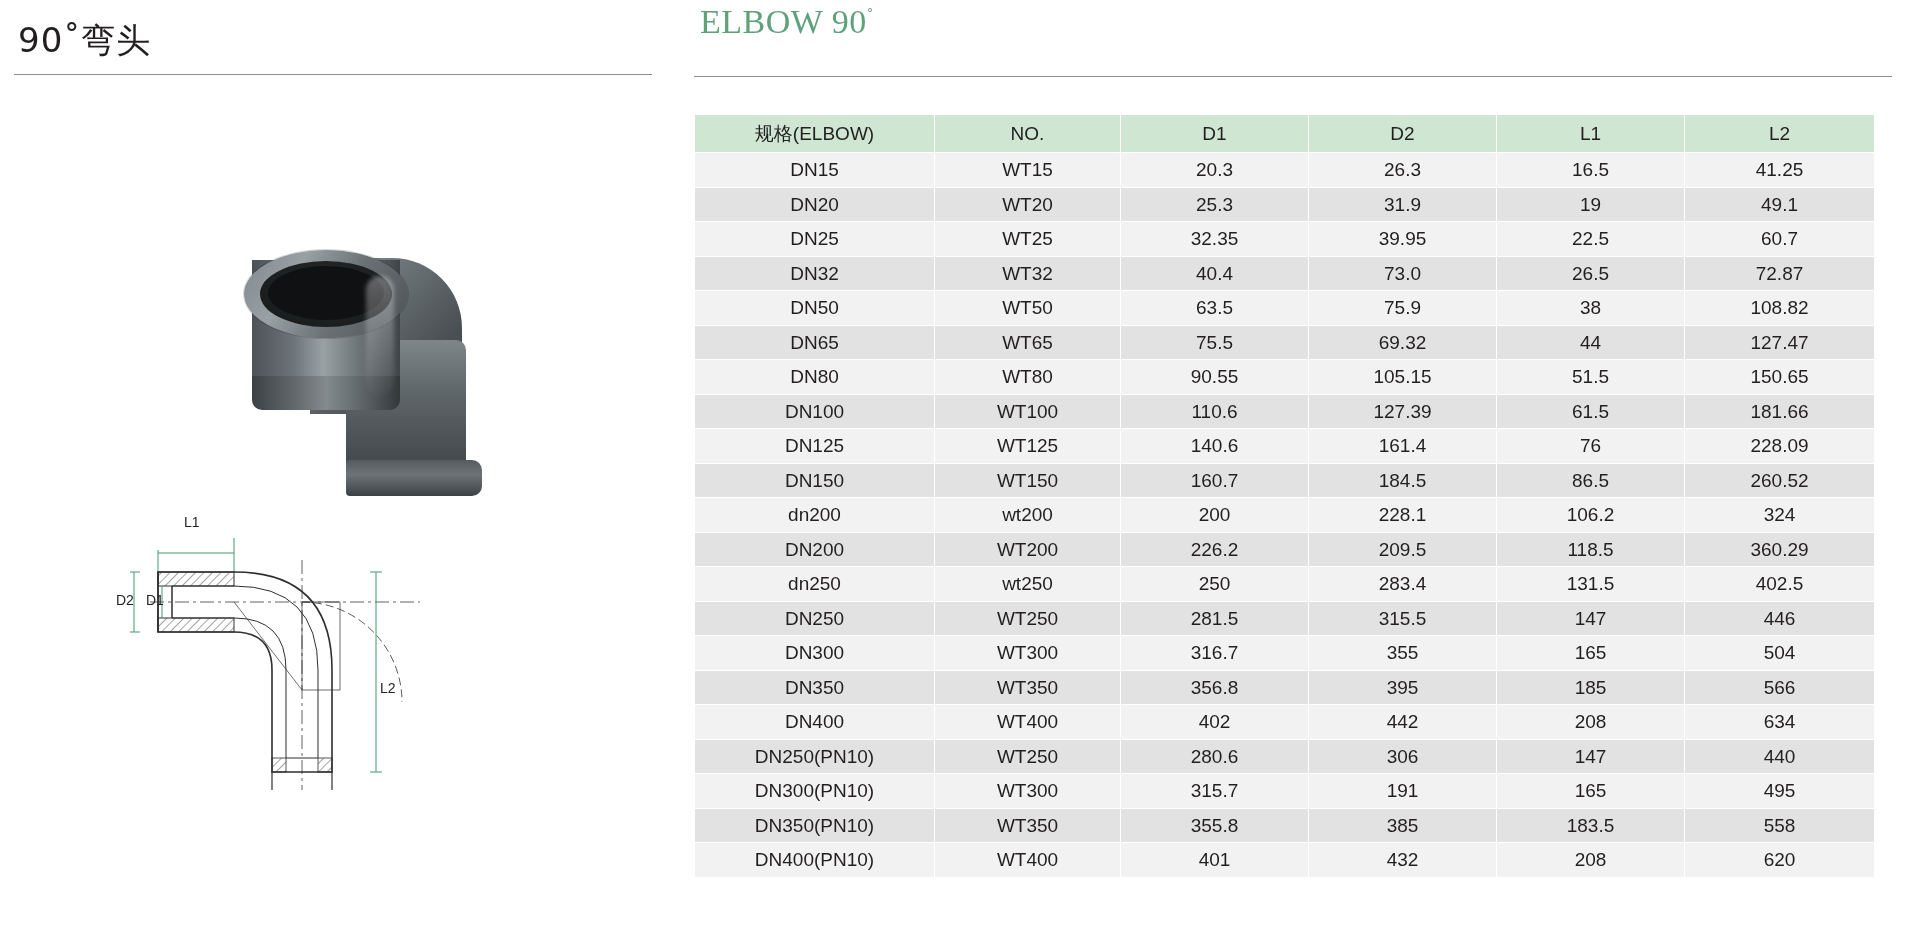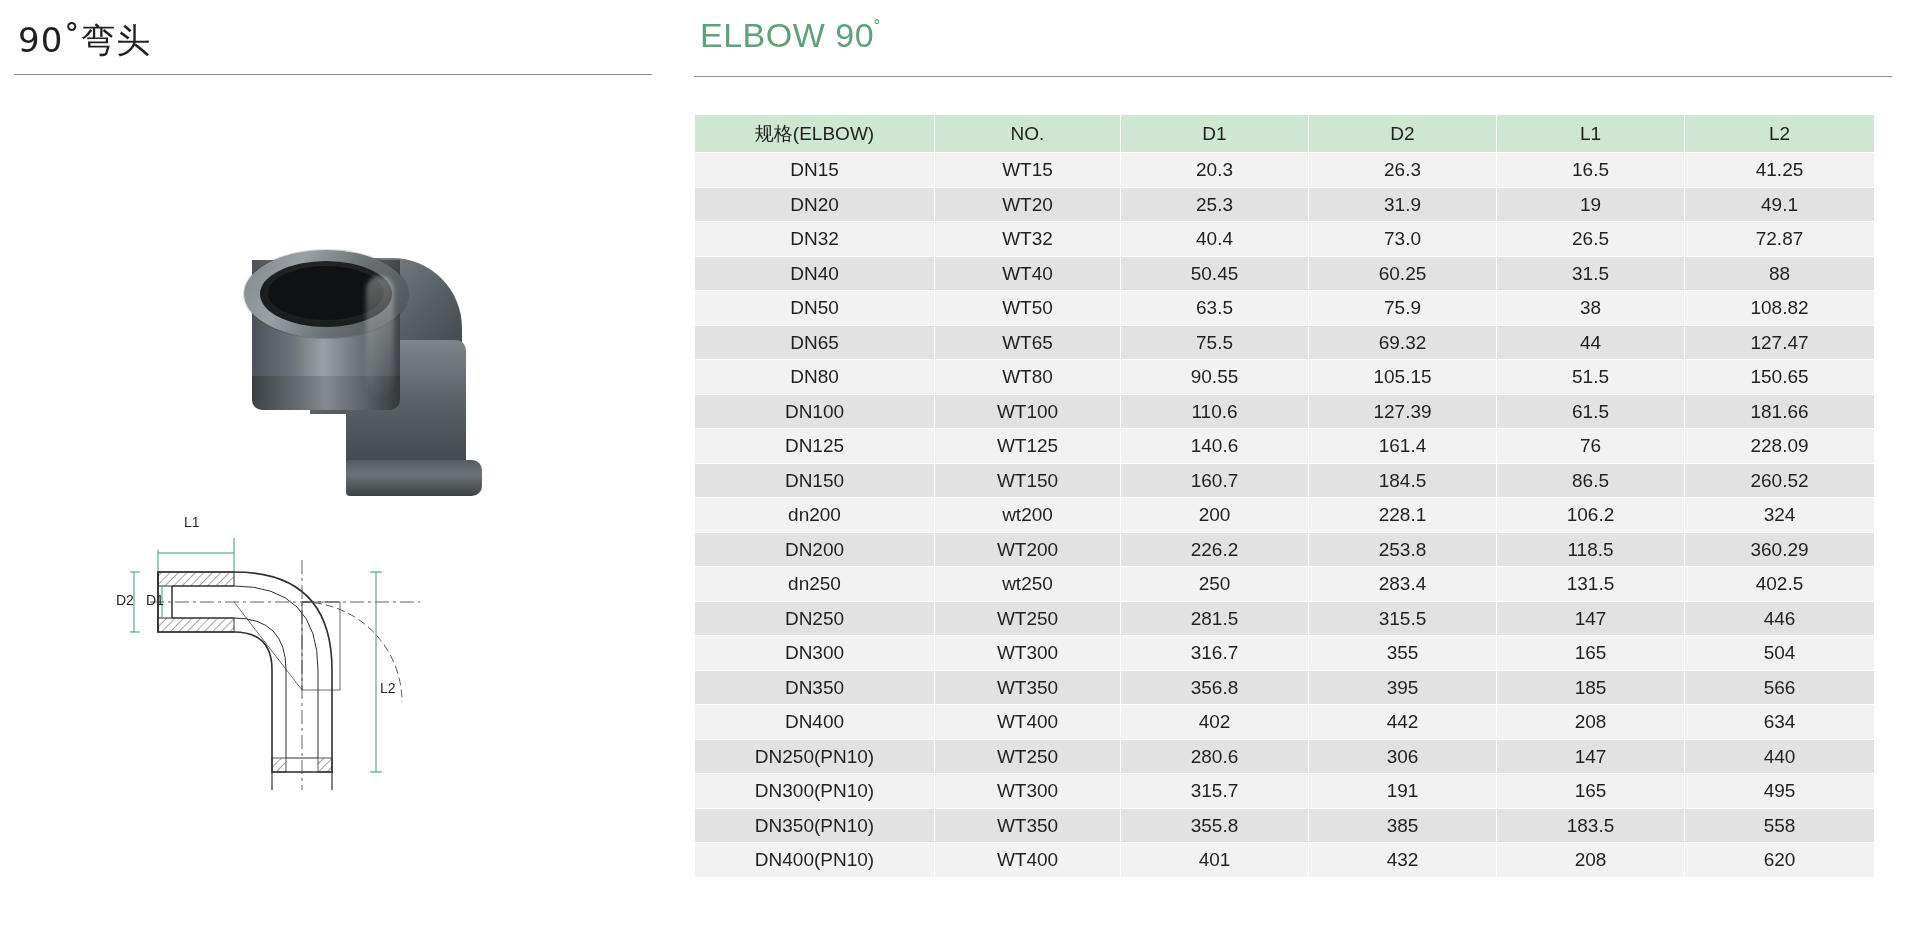--- a/index.html
+++ b/index.html
@@ -154,25 +154,25 @@
   .right-col {
     position: absolute;
     left: 672px;
     top: 0;
     width: 1248px;
     height: 943px;
   }
   .en-title {
     position: absolute;
     left: 28px;
-    top: 16px;
+    top: 3px;
     font-size: 34px;
     color: #5fa27a;
     letter-spacing: 0.5px;
-    font-family: Liberation Sans, sans-serif;
+    font-family: Liberation Serif, serif;
     white-space: nowrap;
   }
   .en-title .deg {
     font-size: 20px;
     vertical-align: top;
     position: relative;
     top: 2px;
   }
   .en-rule {
     position: absolute;
@@ -329,36 +329,36 @@
             </tr>
             <tr>
               <td>DN20</td>
               <td>WT20</td>
               <td>25.3</td>
               <td>31.9</td>
               <td>19</td>
               <td>49.1</td>
             </tr>
             <tr>
+              <td>DN25</td>
+              <td>WT25</td>
+              <td>32.35</td>
+              <td>39.95</td>
+              <td>22.5</td>
+              <td>60.7</td>
+            </tr>
+            <tr>
               <td>DN32</td>
               <td>WT32</td>
               <td>40.4</td>
               <td>73.0</td>
               <td>26.5</td>
               <td>72.87</td>
             </tr>
             <tr>
-              <td>DN40</td>
-              <td>WT40</td>
-              <td>50.45</td>
-              <td>60.25</td>
-              <td>31.5</td>
-              <td>88</td>
-            </tr>
-            <tr>
               <td>DN50</td>
               <td>WT50</td>
               <td>63.5</td>
               <td>75.9</td>
               <td>38</td>
               <td>108.82</td>
             </tr>
             <tr>
               <td>DN65</td>
               <td>WT65</td>
@@ -404,21 +404,21 @@
               <td>wt200</td>
               <td>200</td>
               <td>228.1</td>
               <td>106.2</td>
               <td>324</td>
             </tr>
             <tr>
               <td>DN200</td>
               <td>WT200</td>
               <td>226.2</td>
-              <td>253.8</td>
+              <td>209.5</td>
               <td>118.5</td>
               <td>360.29</td>
             </tr>
             <tr>
               <td>dn250</td>
               <td>wt250</td>
               <td>250</td>
               <td>283.4</td>
               <td>131.5</td>
               <td>402.5</td>

